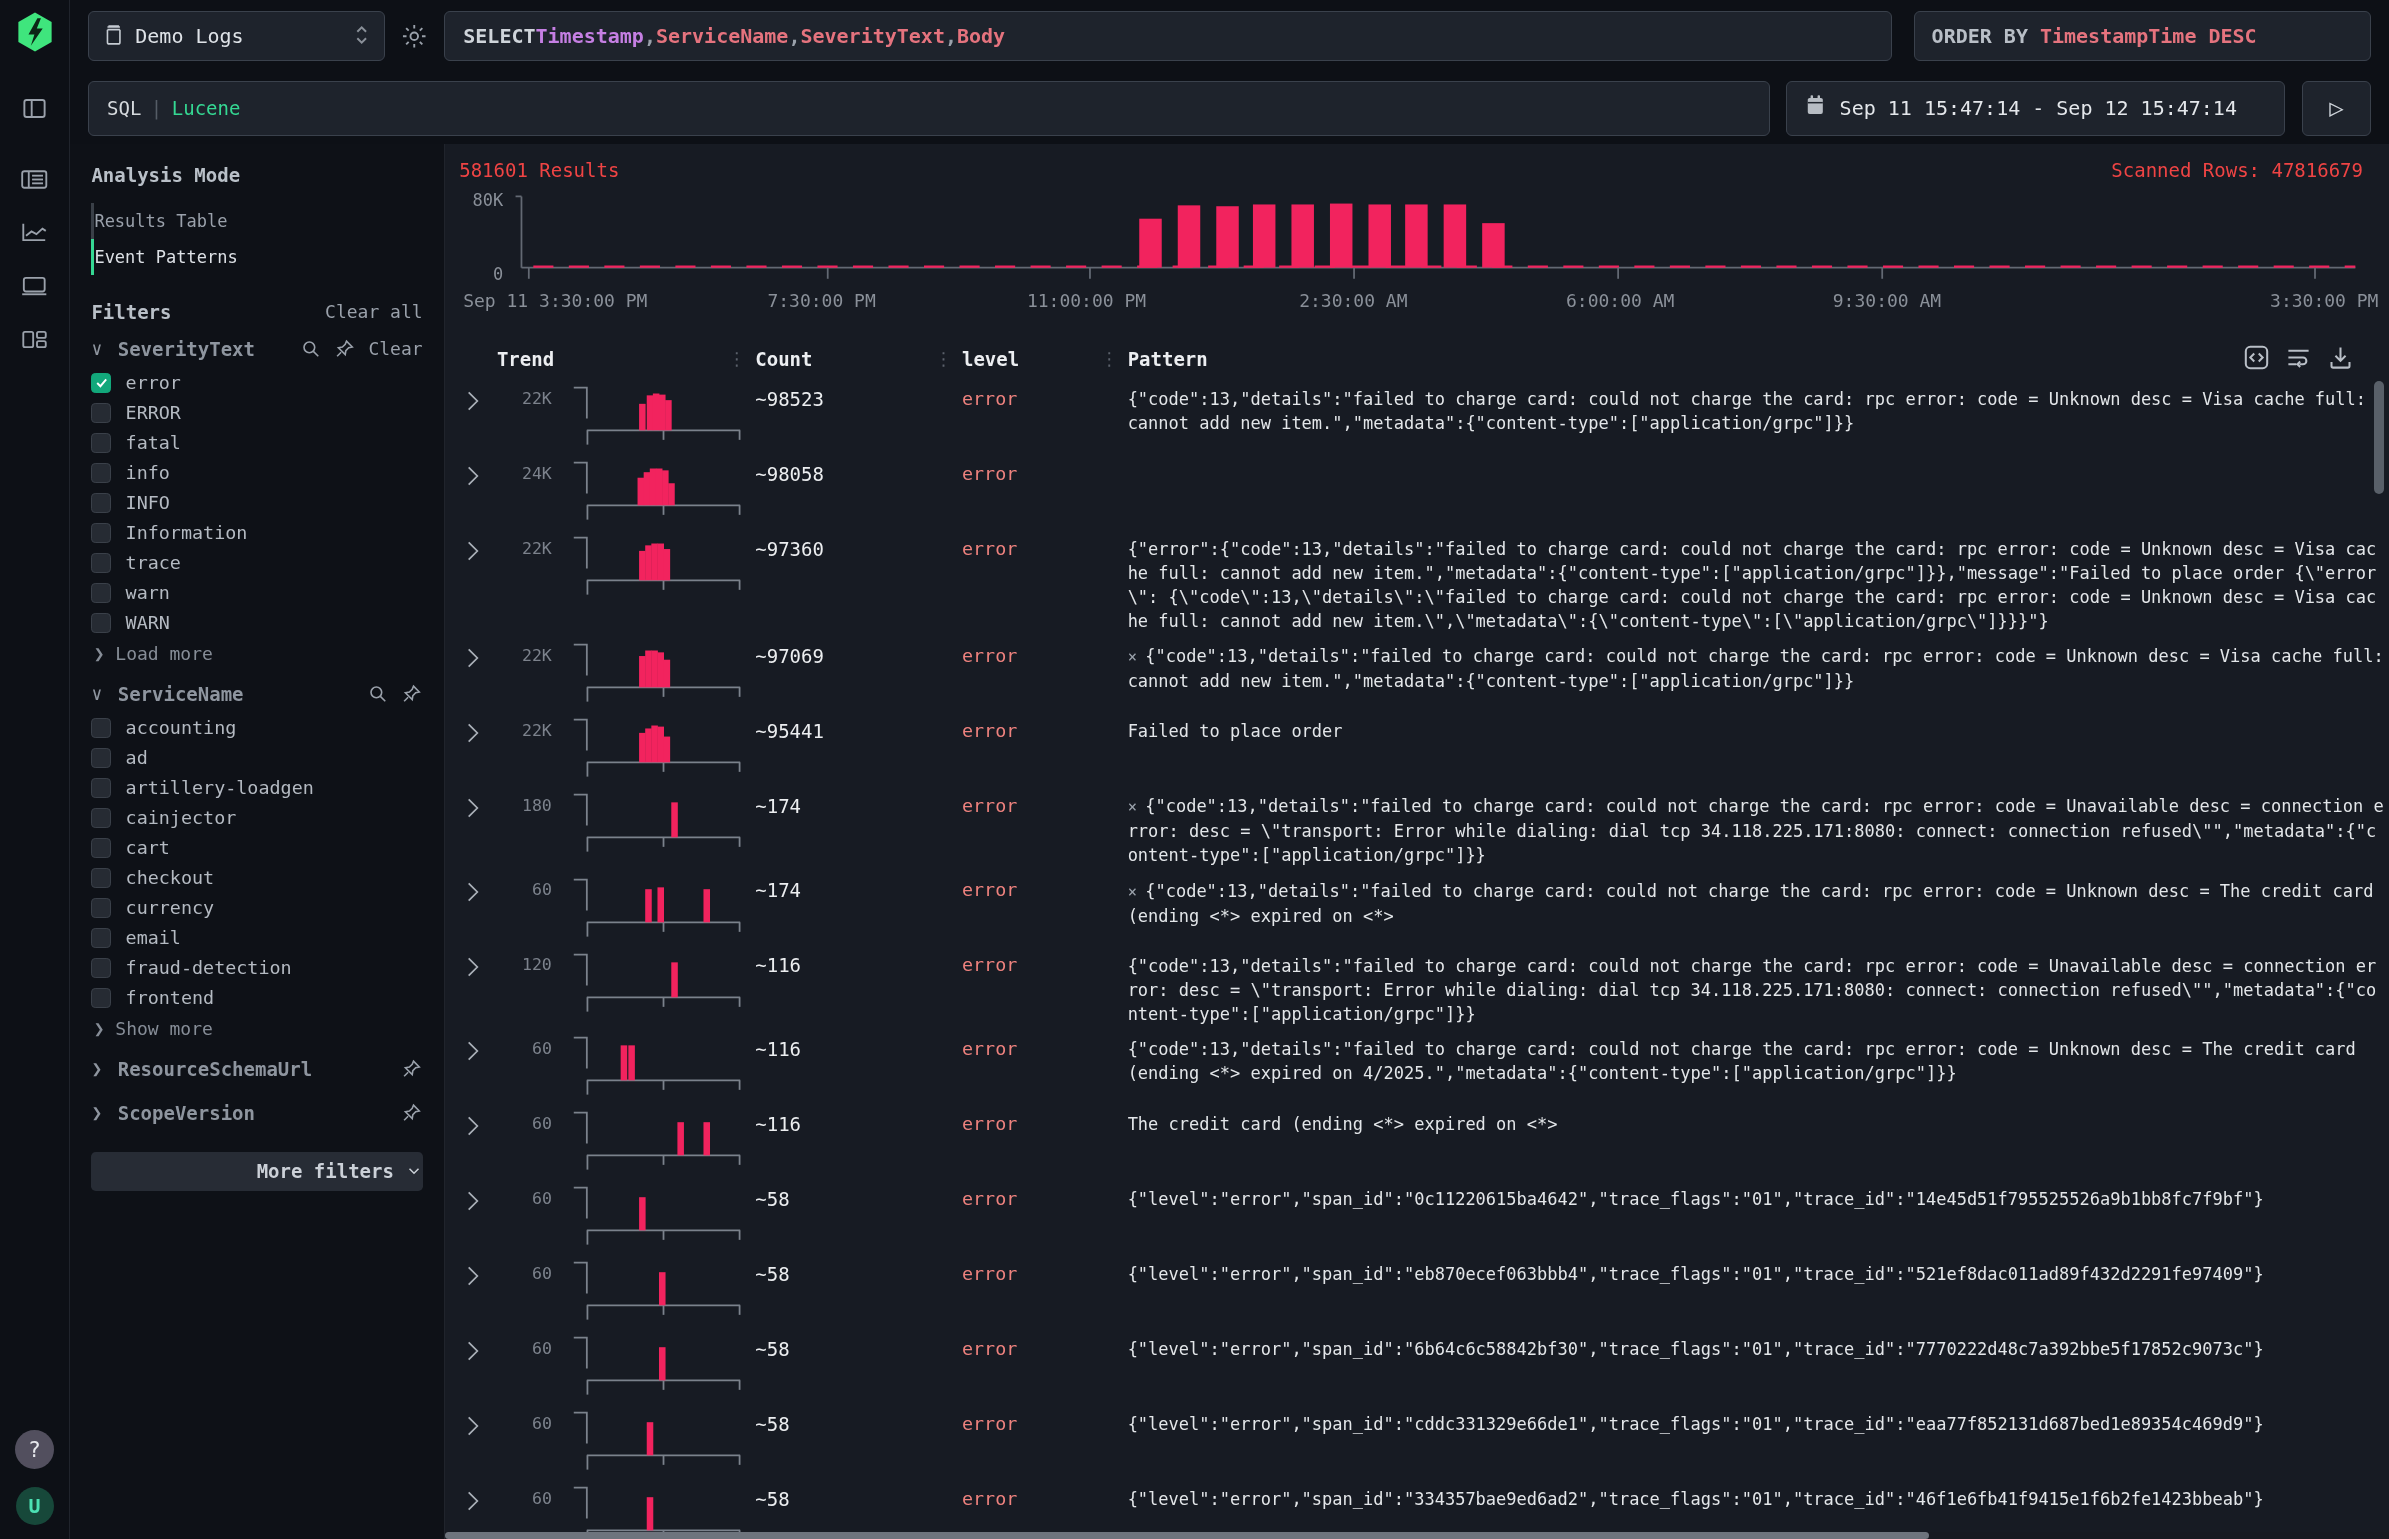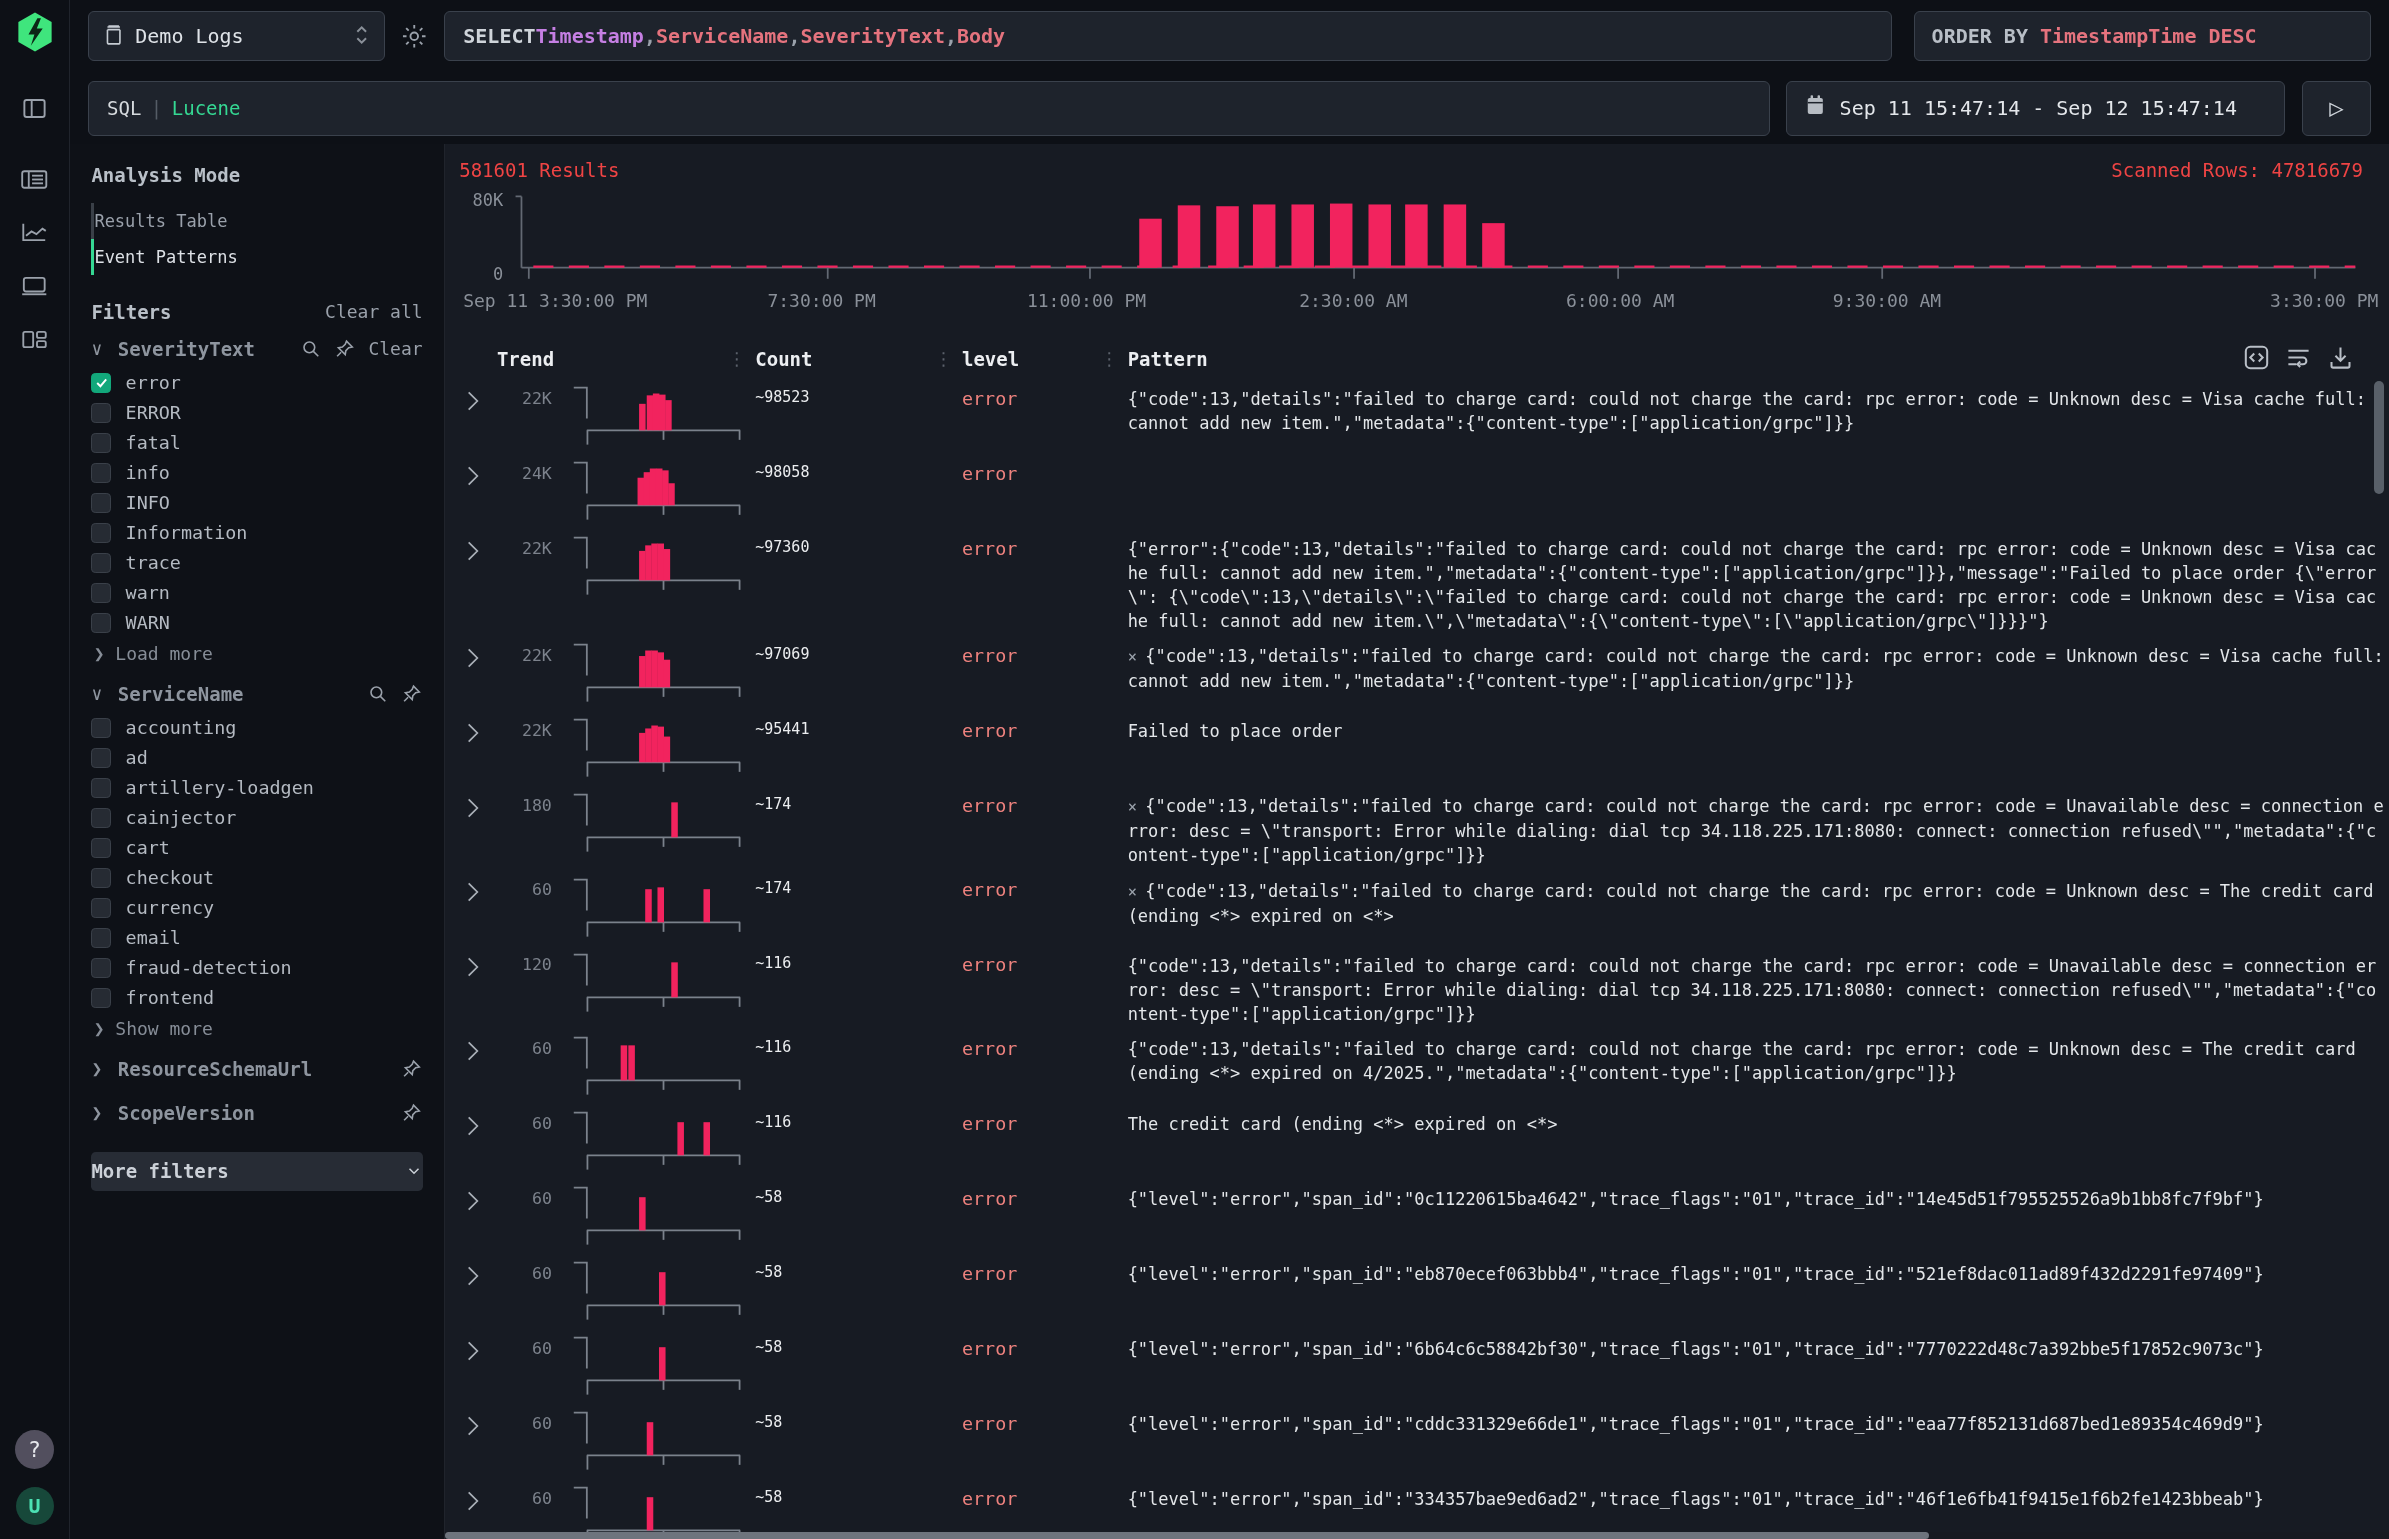--- a/index.html
+++ b/index.html
@@ -68,21 +68,21 @@
   .fsec-actions svg{stroke:#9aa1ab;fill:none;stroke-width:1.8;cursor:pointer}
   .fsec-clear{font-size:18px;color:#9aa1ab;cursor:pointer}
   .fopt{display:flex;align-items:center;gap:14.2px;height:30px;cursor:pointer}
   .fopt-box{width:20px;height:20px;border-radius:4.2px;background:#262b33;border:1.2px solid #3a4049;flex:none;
     display:flex;align-items:center;justify-content:center}
   .fopt-box.checked{background:var(--checkbox-green);border-color:var(--checkbox-green)}
   .fopt-label{font-size:18.4px;color:#b4bac2}
   .fmore{display:flex;align-items:center;gap:10.7px;height:31px;font-size:18px;color:#868d97;cursor:pointer;padding-left:2.4px}
   .more-filters-btn{margin-top:20px;height:39px;width:100%;background:#272c35;border:none;border-radius:4.7px;
     color:#ccd1d8;font-family:inherit;font-size:19px;font-weight:bold;cursor:pointer;
-    display:flex;align-items:center;justify-content:space-between;gap:10.7px}
+    display:flex;align-items:center;justify-content:flex-end;gap:10.7px}
   
   .main{grid-row:3;grid-column:3;background:var(--bg-main);border-left:1.2px solid var(--divider);
     position:relative;overflow:hidden;padding:15.4px 0 0 14.2px}
   .results-head{display:flex;justify-content:space-between;align-items:flex-end;padding-right:26px;font-size:19px;color:#ef4444}
   .chart-wrap{position:relative;height:138px;margin-top:7px}
   .chart-ylab{position:absolute;left:0;width:44px;text-align:right;font-size:17px;color:#8a9099}
   .chart-plot{position:absolute;left:53px;right:24px;top:3.6px;height:89px}
   .chart-plot svg{position:absolute;inset:0;width:100%;height:100%}
   .chart-xlabels{position:absolute;left:53px;right:24px;top:102px;height:24px;font-size:18px;color:#8a9099}
   .chart-xlabels span{position:absolute;transform:translateX(-50%);white-space:nowrap}
@@ -92,21 +92,21 @@
   .tgrid{display:grid;grid-template-columns:27px 55px 182px 196px 155px 1fr;column-gap:10.7px;align-items:start}
   .thead{height:34px;align-items:center;position:relative;padding-right:107px}
   .th{font-size:19px;font-weight:bold;color:#eceef1;display:flex;align-items:center;justify-content:space-between}
   .th .dots{color:#5b616b;font-size:18px;font-weight:normal;letter-spacing:-1.2px}
   .th-trend{grid-column:2/4}
   .head-icons{position:absolute;right:30px;top:2.4px;display:flex;gap:15.4px;align-items:center}
   .head-icons svg{stroke:#b9bfc7;fill:none;stroke-width:1.8;cursor:pointer}
   .trow{min-height:75px;padding-top:8.3px}
   .chev-cell{display:flex;justify-content:center;padding-top:3.6px;cursor:pointer}
   .ymax{font-size:16.6px;color:#7c828c;text-align:right;padding-top:4.7px}
-  .count{font-size:15px;color:#eceef0;padding-top:3.6px}
+  .count{font-size:19px;color:#eceef0;padding-top:3.6px}
   .level{font-size:18.4px;color:var(--error-text);padding-top:3.6px}
   .pattern{font-size:17px;line-height:24px;color:#e3e6e9;padding-top:3px;word-break:break-all;white-space:pre-wrap;cursor:pointer}
   .xmark{color:#9aa1ab;font-size:15.4px;margin-right:8.3px;cursor:pointer}
   
   .vscroll{position:absolute;right:4.7px;top:237px;width:10.7px;height:113px;border-radius:5.3px;background:#596069;cursor:grab}
   .hscroll-track{position:absolute;left:0;right:0;bottom:0;height:8.3px;background:#171a21}
   .hscroll{position:absolute;left:0;bottom:0.6px;width:1484px;height:7.1px;border-radius:3.6px;background:#6e747d;cursor:grab}
 </style>
 </head>
 <body>

